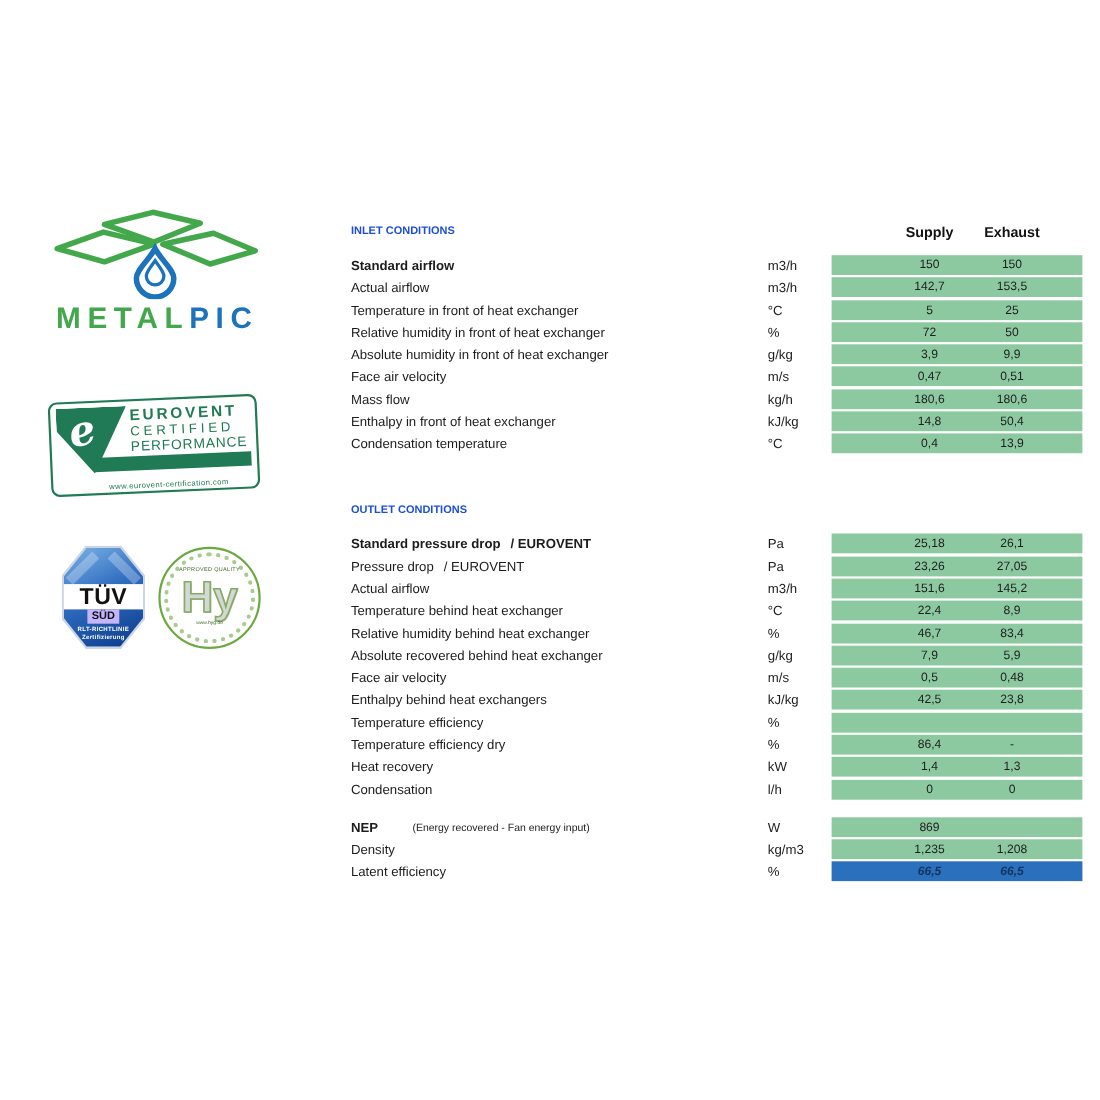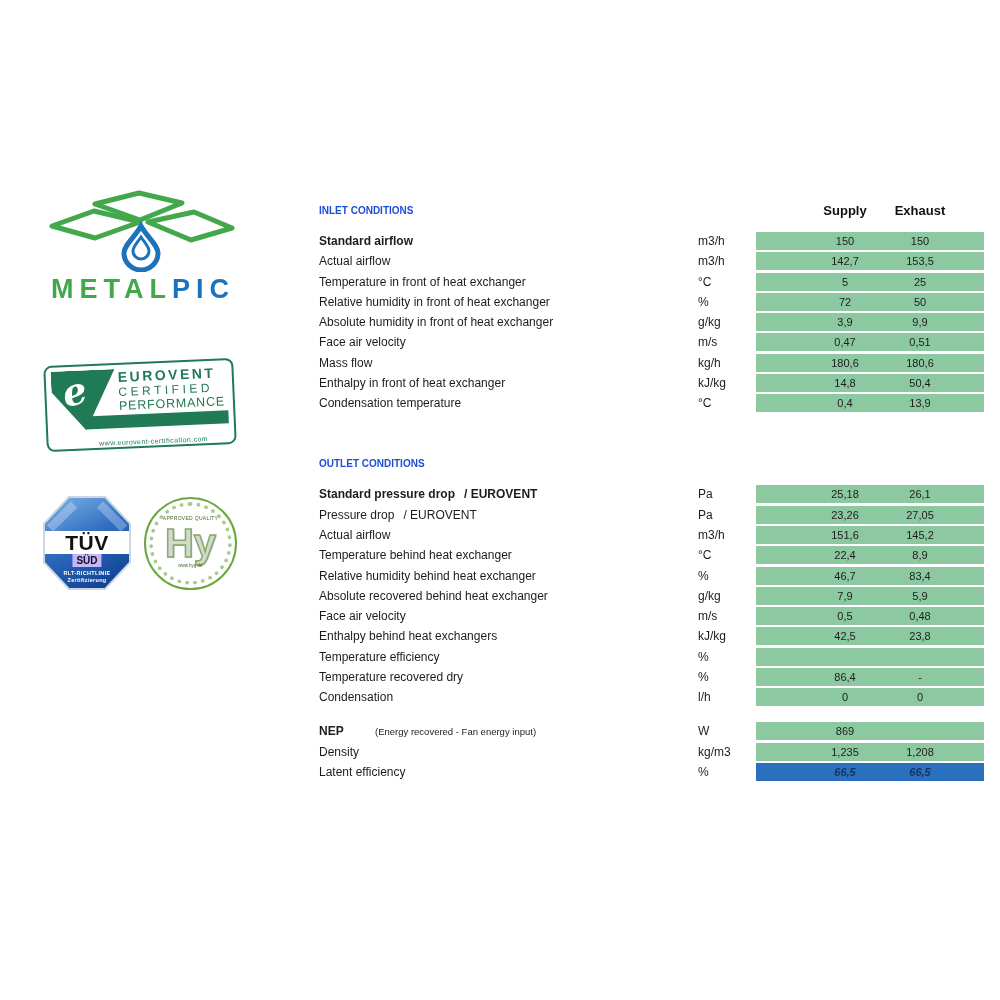--- a/index.html
+++ b/index.html
@@ -27,21 +27,21 @@
   .ev-e{position:absolute;left:16px;top:2px;font-family:"DejaVu Serif",serif;
     font-style:italic;font-weight:bold;font-size:38px;color:#fff;transform:rotate(-10deg);}
   .ev-text{position:absolute;left:72px;top:5px;width:108px;color:var(--ev-green);}
   .ev-l1{font-size:14px;font-weight:bold;letter-spacing:2.5px;line-height:15px;white-space:nowrap;}
   .ev-l2{font-size:12px;letter-spacing:3.5px;line-height:14px;white-space:nowrap;}
   .ev-l3{font-size:12.5px;letter-spacing:0.8px;line-height:14px;white-space:nowrap;}
   .ev-bar{position:absolute;left:38px;right:5px;top:50px;height:13px;background:var(--ev-green);}
   .ev-url{position:absolute;left:26px;right:2px;bottom:1px;text-align:center;
     font-size:7px;letter-spacing:0.4px;color:var(--ev-green);white-space:nowrap;}
 
-  .tuv{position:absolute;left:43px;top:496px;width:88px;height:94px;text-decoration:underline;}
+  .tuv{position:absolute;left:56px;top:496px;width:76px;height:94px;text-decoration:underline;}
   .tuv-o{position:absolute;inset:0;background:#ccd6e2;
     clip-path:polygon(29% 0,71% 0,100% 29%,100% 71%,71% 100%,29% 100%,0 71%,0 29%);}
   .tuv-i{position:absolute;inset:2px;
     background:linear-gradient(155deg,#7db4e6 0%,#2f6cc0 45%,#0a3a8a 100%);
     clip-path:polygon(29% 0,71% 0,100% 29%,100% 71%,71% 100%,29% 100%,0 71%,0 29%);}
   .tuv-rib{position:absolute;width:34px;height:9px;background:rgba(255,255,255,0.28);}
   .tuv-rib.l{left:2px;top:16px;transform:rotate(-45deg);}
   .tuv-rib.r{right:2px;top:16px;transform:rotate(45deg);}
   .tuv-band{position:absolute;left:2px;right:2px;top:35px;height:23px;background:#fff;
     display:flex;align-items:center;justify-content:center;}
@@ -272,25 +272,32 @@
         <span class="val exhaust">23,8</span>
       </div>
       <div class="row">
         <span class="lab"><span>Temperature efficiency</span></span>
         <span class="unit">%</span>
         <div class="bar"></div>
         <span class="val supply"></span>
         <span class="val exhaust"></span>
       </div>
       <div class="row">
-        <span class="lab"><span>Temperature recovered dry</span></span>
+        <span class="lab"><span>Temperature efficiency dry</span></span>
         <span class="unit">%</span>
         <div class="bar"></div>
         <span class="val supply">86,4</span>
         <span class="val exhaust">-</span>
+      </div>
+      <div class="row">
+        <span class="lab"><span>Heat recovery</span></span>
+        <span class="unit">kW</span>
+        <div class="bar"></div>
+        <span class="val supply">1,4</span>
+        <span class="val exhaust">1,3</span>
       </div>
       <div class="row">
         <span class="lab"><span>Condensation</span></span>
         <span class="unit">l/h</span>
         <div class="bar"></div>
         <span class="val supply">0</span>
         <span class="val exhaust">0</span>
       </div>
       <div class="row extra">
         <span class="lab b"><span>NEP</span></span>

